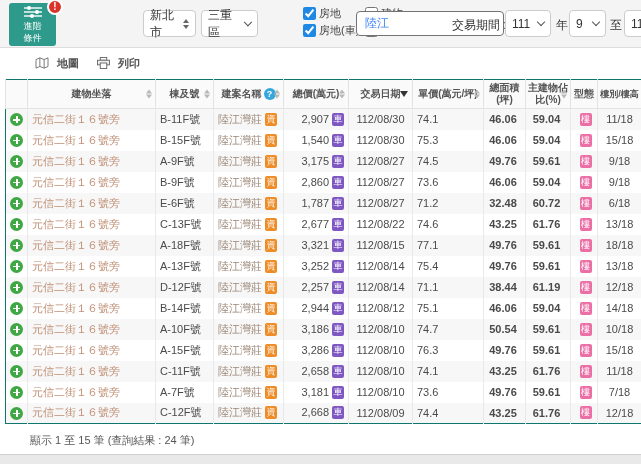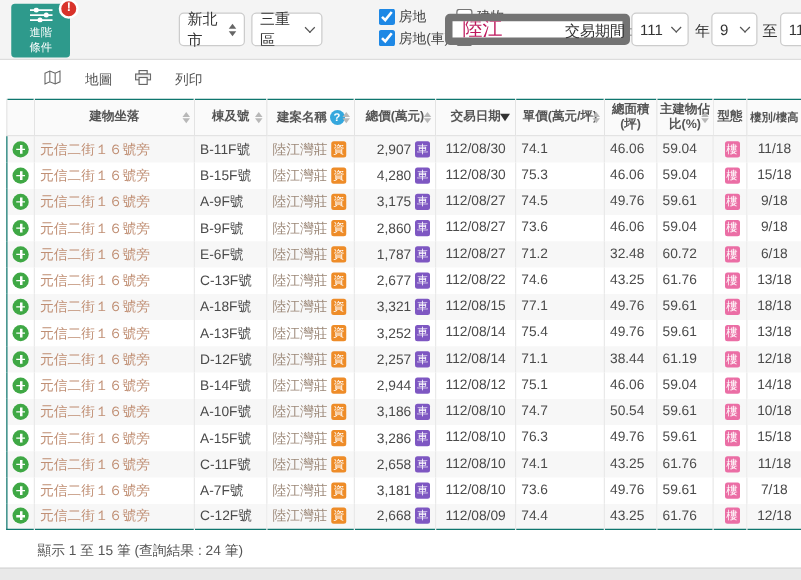--- a/index.html
+++ b/index.html
@@ -23,29 +23,29 @@
   .sel-y2 { left:624px; width:46px; }
   .sel-arrows { display:flex; flex-direction:column; gap:2px; margin-left:4px; }
   .sel-arrows i { width:0; height:0; border-left:3px solid transparent; border-right:3px solid transparent; }
   .sel-arrows .t-up { border-bottom:4px solid #666; }
   .sel-arrows .t-dn { border-top:4px solid #666; }
   .chev { width:6px; height:6px; border-right:1.5px solid #555; border-bottom:1.5px solid #555;
           transform:rotate(45deg); margin:-3px 0 0 5px; }
   .chk-grid { position:absolute; left:303px; top:6px; display:grid; grid-template-columns:auto auto; column-gap:6px; row-gap:2px; }
   .chk-grid label { display:flex; align-items:center; gap:3px; font-size:11px; color:#444; cursor:pointer; white-space:nowrap; }
   .chk-grid input { width:13px; height:13px; accent-color:#1e88e5; }
-  .kw-input { position:absolute; left:356px; top:11px; width:148px; height:25px; border:6px solid #737373; border-radius:4px;
-              padding:0 8px; font-size:16px; color:#be185d; font-family:inherit; }
+  .kw-input { position:absolute; left:356px; top:11px; width:148px; height:25px; border:1px solid #737373; border-radius:4px;
+              padding:0 8px; font-size:12px; color:#3b82f6; font-family:inherit; }
   .period-label { position:absolute; left:452px; top:17px; font-size:12px; color:#333; }
   .unit-label { position:absolute; top:17px; font-size:12px; color:#333; }
   .lbl-year { left:556px; } .lbl-to { left:610px; }
 
   
   .toolbar { height:31px; display:flex; align-items:center; gap:18px; padding-left:35px; background:#fff; }
-  .tool-btn { display:flex; align-items:center; gap:19px; background:none; border:none; font-size:11px; color:#555; cursor:pointer; font-family:inherit; }
+  .tool-btn { display:flex; align-items:center; gap:8px; background:none; border:none; font-size:11px; color:#555; cursor:pointer; font-family:inherit;font-weight:bold; }
 
   
   table { table-layout:fixed; width:636px; margin-left:5px; border-collapse:collapse; border:1px solid #0f766e; }
   col.c-exp{width:22px} col.c-loc{width:128px} col.c-unit{width:58px} col.c-proj{width:70px}
   col.c-price{width:65px} col.c-date{width:64px} col.c-up{width:71px} col.c-area{width:42px}
   col.c-ratio{width:45px} col.c-type{width:27px} col.c-floor{width:44px}
   th { position:relative; height:29px; background:#fafafa; border:1px solid #e3e3e3; border-top:none;
        font-size:10px; font-weight:bold; color:#555; text-align:center; padding:1px 2px; cursor:pointer; line-height:1.2; }
   th.no-sort { cursor:default; }
   th.f-small { font-size:9px; white-space:nowrap; }
@@ -66,21 +66,21 @@
   td.cell-exp { text-align:center; padding:0; }
   .loc { color:#c08f74; cursor:pointer;text-align:right; }
   .proj { color:#9c8878; }
   .badge { display:inline-block; min-width:12px; height:13px; border-radius:2px; color:#fff; font-size:9px;
            line-height:13px; text-align:center; padding:0 1px; margin-left:3px; vertical-align:1px; }
   .badge-orange { background:#ee8c28; cursor:pointer; }
   .badge-purple { background:#7e57c2; }
   .badge-pink { background:#eb6ea5; }
   td.cell-price { text-align:right; }
   td.cell-date, td.cell-type, td.cell-floor { text-align:center; }
-  td.cell-area, td.cell-ratio { text-align:left; padding-right:7px; }
+  td.cell-area, td.cell-ratio { text-align:center; padding-right:7px;font-weight:bold; }
 
   
   .footer { padding:9px 0 0 30px; font-size:11px; color:#555; }
 </style>
 </head>
 <body>
 
 <div class="page">
 
   <div class="topbar">
@@ -232,21 +232,21 @@
       <td class="cell-ratio">59.04</td>
       <td class="cell-type"><span class="badge badge-pink">樓</span></td>
       <td class="cell-floor">11/18</td>
     </tr>
 
     <tr>
       <td class="cell-exp"><span class="plus"></span></td>
       <td><span class="loc">元信二街１６號旁</span></td>
       <td>B-15F號</td>
       <td><span class="proj">陸江灣莊</span><span class="badge badge-orange">資</span></td>
-      <td class="cell-price"><span>4,280</span><span class="badge badge-purple">車</span></td>
+      <td class="cell-price"><span>1,540</span><span class="badge badge-purple">車</span></td>
       <td class="cell-date">112/08/30</td>
       <td>75.3</td>
       <td class="cell-area">46.06</td>
       <td class="cell-ratio">59.04</td>
       <td class="cell-type"><span class="badge badge-pink">樓</span></td>
       <td class="cell-floor">15/18</td>
     </tr>
 
     <tr>
       <td class="cell-exp"><span class="plus"></span></td>

